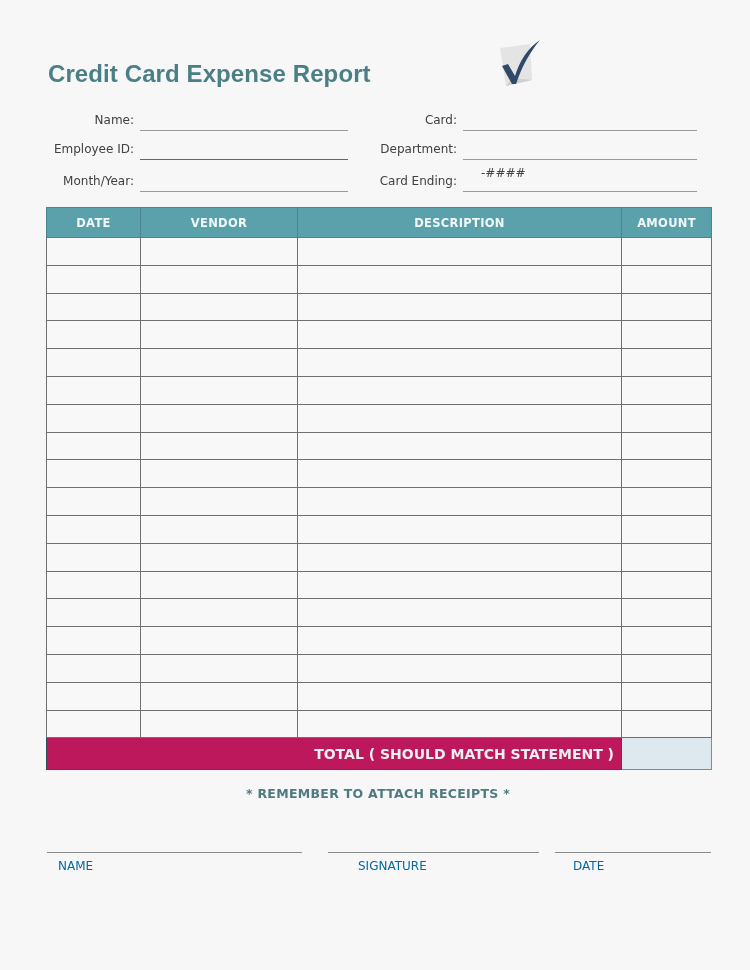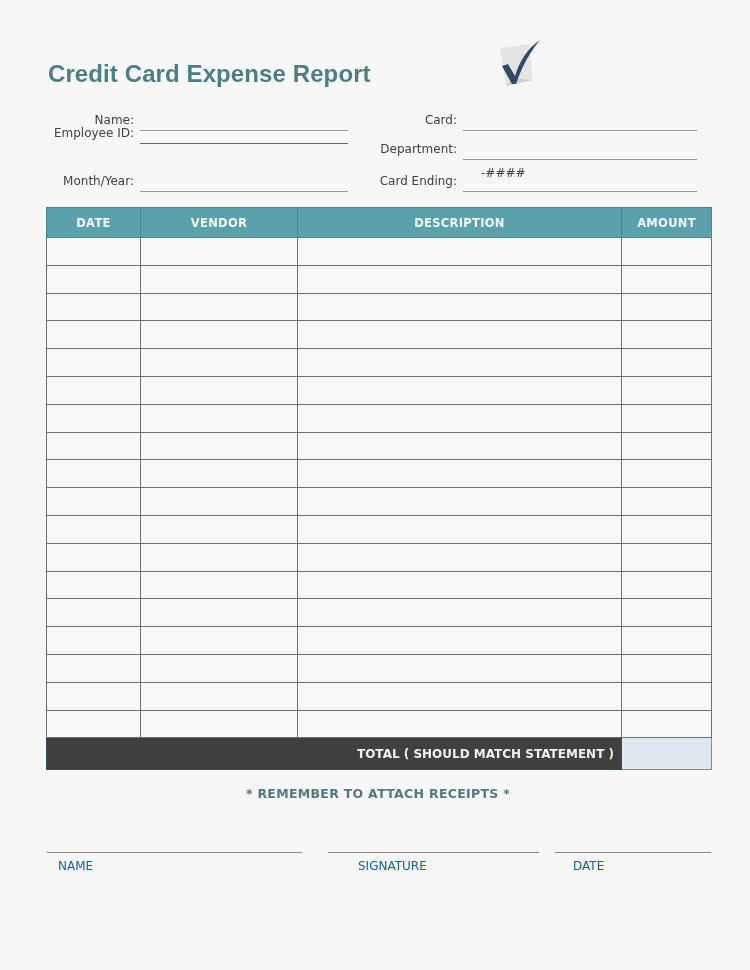--- a/index.html
+++ b/index.html
@@ -41,21 +41,21 @@
   }
   table.grid th {
     background: #5aa1ab; color: #f2f8f9; font-size: 11.5px; font-weight: bold;
     height: 27px; border: 1px solid #4a8590; letter-spacing: 0.3px;
   }
   table.grid td {
     height: 26.8px; border: 1px solid #707070; background: #f8f8f8; padding: 0;
   }
   table.grid tr.total td { height: 31px; }
   table.grid td.total-label {
-    background: #404040; color: #f0f0f0; text-align: right; font-size: 12px;
+    background: #be185d; color: #f0f0f0; text-align: right; font-size: 14px;
     font-weight: bold; padding-right: 7px; border: 1px solid #2d4f57;
   }
   table.grid td.total-value { background: #dde8ef; border: 1px solid #8a8a8a; }
 
   .reminder {
     position: absolute; left: 0; width: 756px; top: 786px; text-align: center;
     font-size: 12.5px; font-weight: bold; color: #4f7a80; letter-spacing: 0.3px;
   }
   .sig-line { position: absolute; top: 852px; border-bottom: 1px solid #8a8a8a; }
   .sig-lbl { position: absolute; top: 859px; font-size: 12px; color: #0369a1; }
@@ -71,21 +71,21 @@
     <path d="M10 46 L16 38 L36 40 Z" fill="#d0d0d0"></path>
     <path d="M6 26 L12 24 L19 36 C24 20 32 8 44 0 C34 12 26 26 20 44 L16 44 Z" fill="#2e4a68"></path>
   </svg>
 </div>
 
 <div class="field" style="left:140px; width:208px; top:111px;">
   <span class="lbl">Name:</span>
   <span class="val"></span>
   <div class="line"></div>
 </div>
-<div class="field" style="left:140px; width:208px; top:124px;">
+<div class="field" style="left:140px; width:208px; top:140px;">
   <span class="lbl">Employee ID:</span>
   <span class="val"></span>
   <div class="line" style="border-bottom-color:#666;"></div>
 </div>
 <div class="field" style="left:140px; width:208px; top:172px;">
   <span class="lbl">Month/Year:</span>
   <span class="val"></span>
   <div class="line"></div>
 </div>
 

